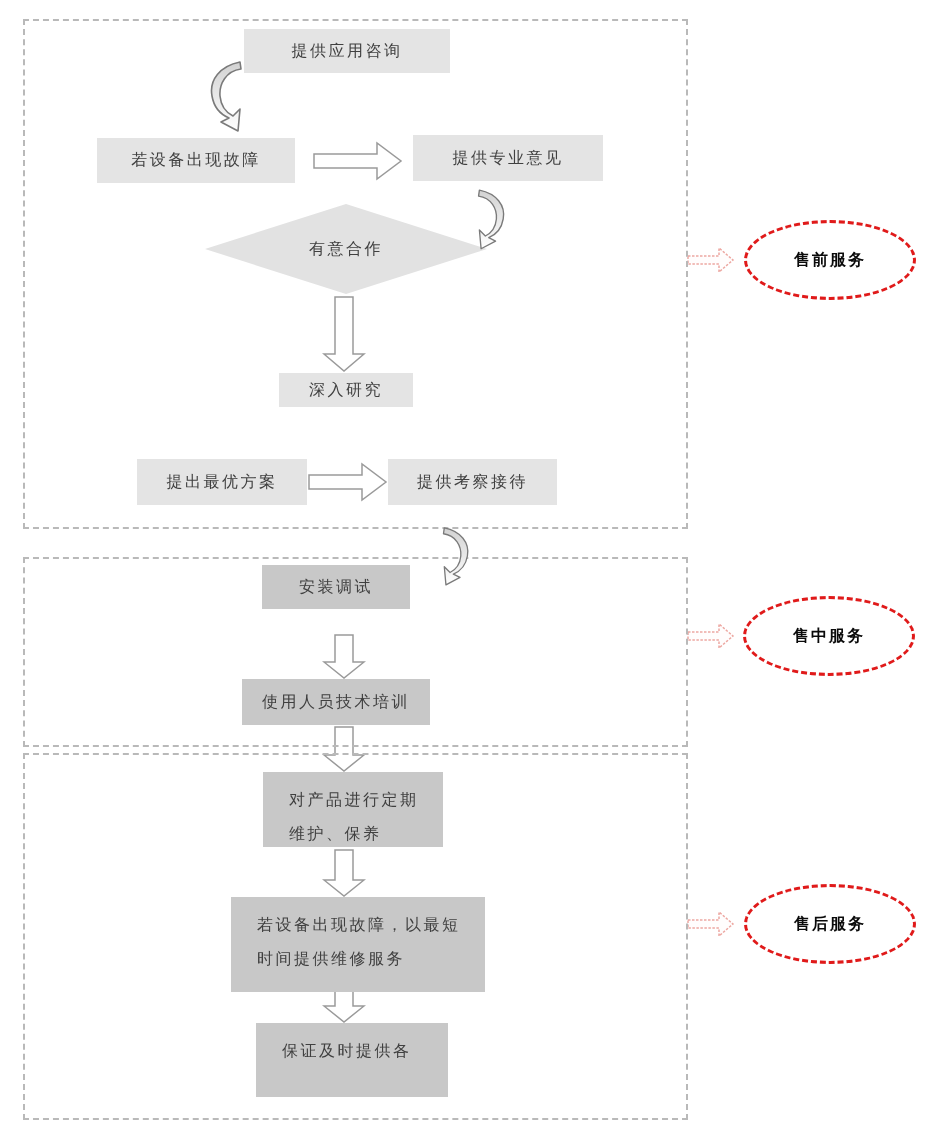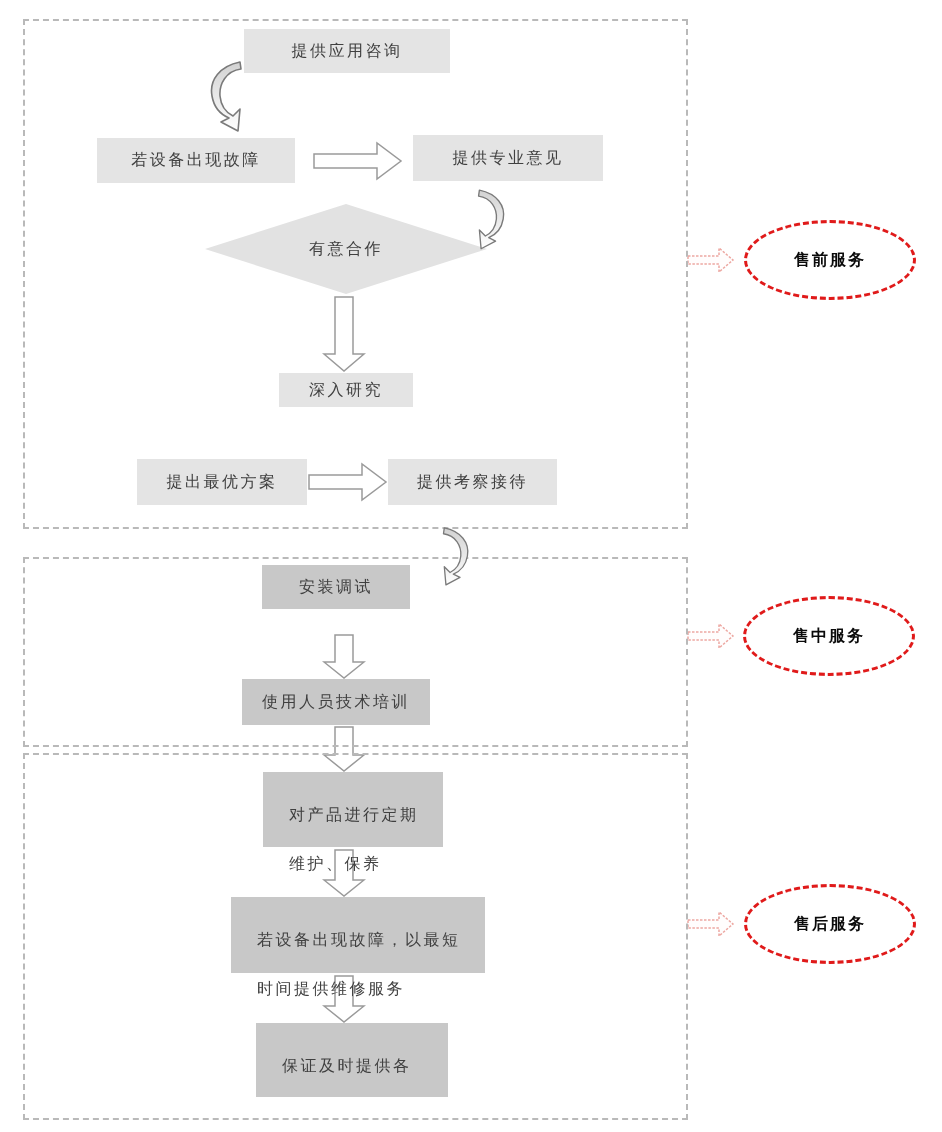--- a/index.html
+++ b/index.html
@@ -8,21 +8,21 @@
 
   
   .section{position:absolute;border:2px dashed #b9b9b9;background:transparent;z-index:3;pointer-events:none;}
 
   
   .box{position:absolute;display:flex;align-items:center;justify-content:center;
        color:#404040;font-size:16px;letter-spacing:2.5px;z-index:2;}
   .box.light{background:#e4e4e4;}
   .box.dark{background:#c8c8c8;}
   .box.multiline{display:block;padding:11px 0 0 26px;box-sizing:border-box;}
-  .box.multiline .line{display:block;line-height:34px;letter-spacing:2.5px;margin-top:15px;}
+  .box.multiline .line{display:block;line-height:34px;letter-spacing:2.5px;}
 
   
   .diamond{position:absolute;background:#e2e2e2;z-index:2;
            clip-path:polygon(50% 0,100% 50%,50% 100%,0 50%);
            display:flex;align-items:center;justify-content:center;
            color:#404040;font-size:16px;letter-spacing:2.5px;}
 
   
   .badge{position:absolute;width:172px;height:80px;border:3px dashed #e01a1a;border-radius:50%;
          display:flex;align-items:center;justify-content:center;z-index:2;box-sizing:border-box;
@@ -121,21 +121,21 @@
 
   <div class="box dark multiline" style="left:263px;top:772px;width:180px;height:75px">
     <span class="line">对产品进行定期</span>
     <span class="line">维护、保养</span>
   </div>
 
   <svg class="arr" style="left:322px;top:849px" width="44" height="48" viewBox="0 0 44 48">
     <polygon points="13,1 31,1 31,31 42,31 22,47 2,31 13,31" fill="#ffffff" stroke="#9a9a9a" stroke-width="1.5"></polygon>
   </svg>
 
-  <div class="box dark multiline" style="left:231px;top:897px;width:254px;height:76px">
+  <div class="box dark multiline" style="left:231px;top:897px;width:254px;height:95px">
     <span class="line">若设备出现故障，以最短</span>
     <span class="line">时间提供维修服务</span>
   </div>
 
   <svg class="arr" style="left:322px;top:975px" width="44" height="48" viewBox="0 0 44 48">
     <polygon points="13,1 31,1 31,31 42,31 22,47 2,31 13,31" fill="#ffffff" stroke="#9a9a9a" stroke-width="1.5"></polygon>
   </svg>
 
   <div class="box dark multiline" style="left:256px;top:1023px;width:192px;height:74px">
     <span class="line">保证及时提供各</span>

